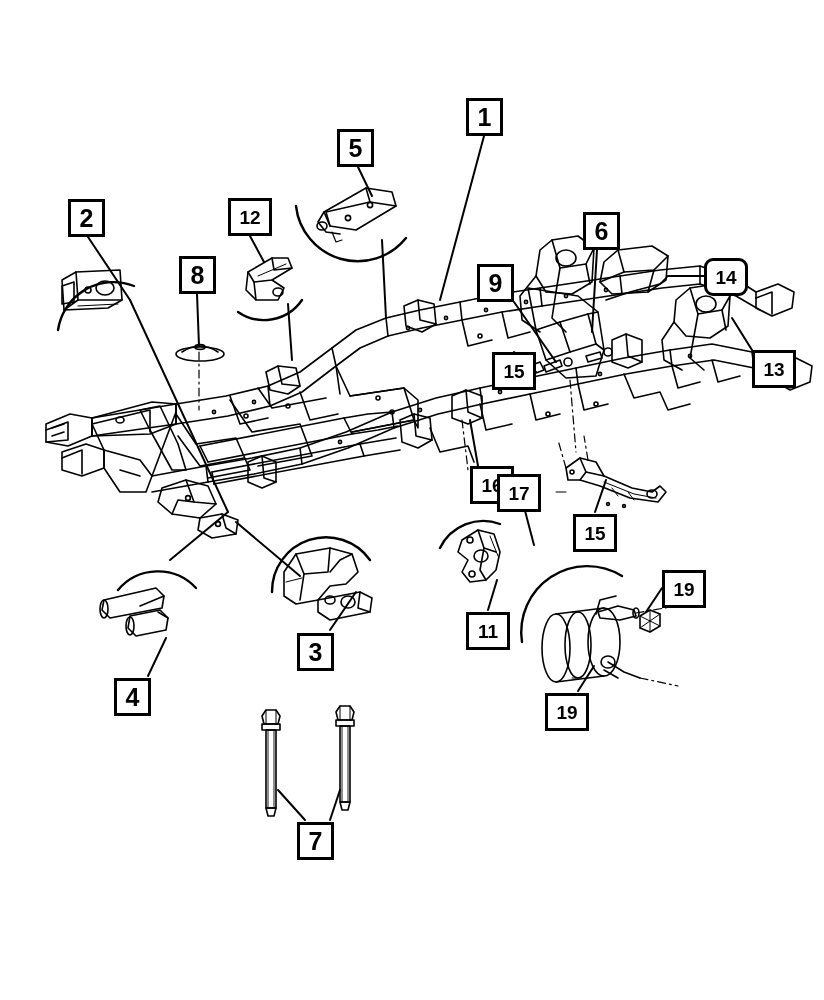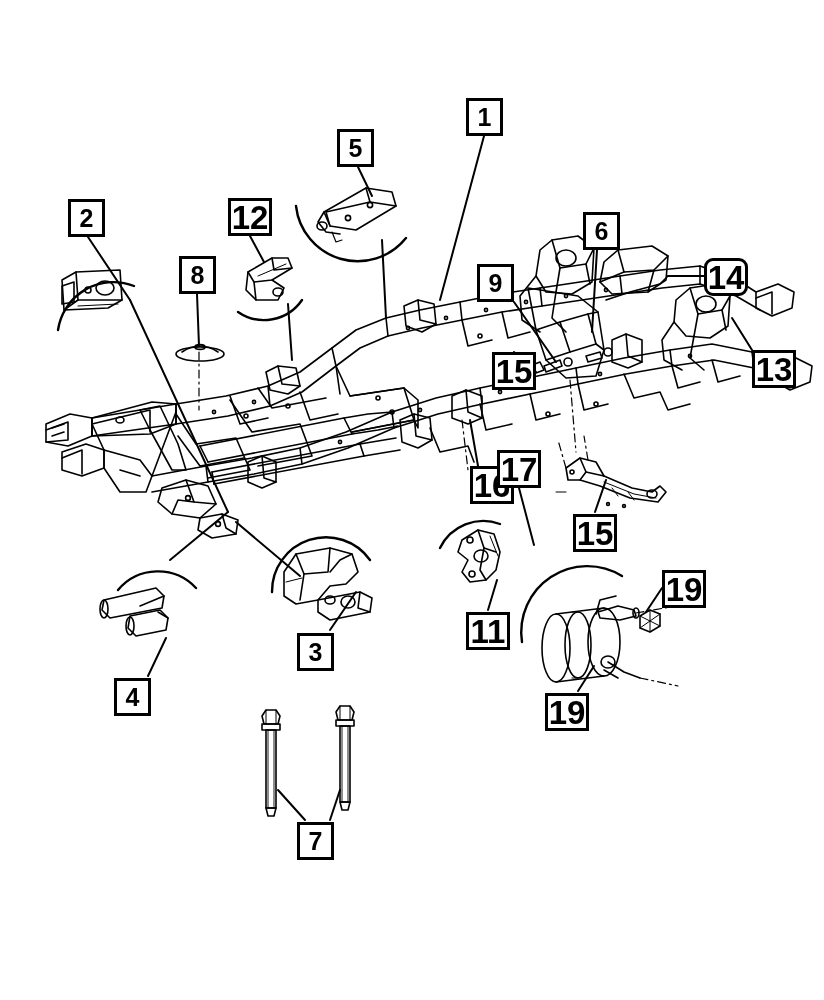--- a/index.html
+++ b/index.html
@@ -4,21 +4,21 @@
 <style>
   html,body{margin:0;padding:0;background:#ffffff;}
   body{width:824px;height:1000px;font-family:"Liberation Sans",sans-serif;overflow:hidden;position:relative;}
   #stage{position:absolute;left:0;top:0;width:824px;height:1000px;background:#fff;}
   #art{position:absolute;left:0;top:0;width:824px;height:1000px;}
   .callout{position:absolute;background:#ffffff;border:3px solid #000000;
            display:flex;align-items:center;justify-content:center;
            font-family:"Liberation Sans",sans-serif;font-weight:bold;
            color:#000;box-sizing:border-box;line-height:1;}
   .c1d{width:37px;height:38px;font-size:25px;}
-  .c2d{width:44px;height:38px;font-size:33px;}
+  .c2d{width:44px;height:38px;font-size:19px;}
 </style>
 </head>
 <body>
 
 <div id="stage">
 
 <svg id="art" viewBox="0 0 824 1000">
   <g fill="none" stroke="#000" stroke-width="1.6" stroke-linejoin="round" stroke-linecap="round">
 
     <g>
@@ -393,18 +393,18 @@
       <div class="callout c1d" style="left: 297px; top: 822px;">7</div>
       <div class="callout c1d" style="left: 179px; top: 256px;">8</div>
       <div class="callout c1d" style="left: 477px; top: 264px;">9</div>
       <div class="callout c2d" style="left: 573px; top: 514px;">15</div>
       <div class="callout c2d" style="left: 466px; top: 612px;">11</div>
       <div class="callout c2d" style="left: 228px; top: 198px;">12</div>
       <div class="callout c2d" style="left: 752px; top: 350px; text-align: right;">13</div>
       <div class="callout c2d" style="left: 704px; top: 258px; border-radius: 9px;">14</div>
       <div class="callout c2d" style="left: 492px; top: 352px;">15</div>
       <div class="callout c2d" style="left: 470px; top: 466px;">16</div>
-      <div class="callout c2d" style="left: 497px; top: 450px;">17</div>
+      <div class="callout c2d" style="left: 497px; top: 474px;">17</div>
       <div class="callout c2d" style="left: 545px; top: 693px;">19</div>
       <div class="callout c2d" style="left: 662px; top: 570px; text-align: right;">19</div>
     </div>
 
 </div>
 
 </body></html>

